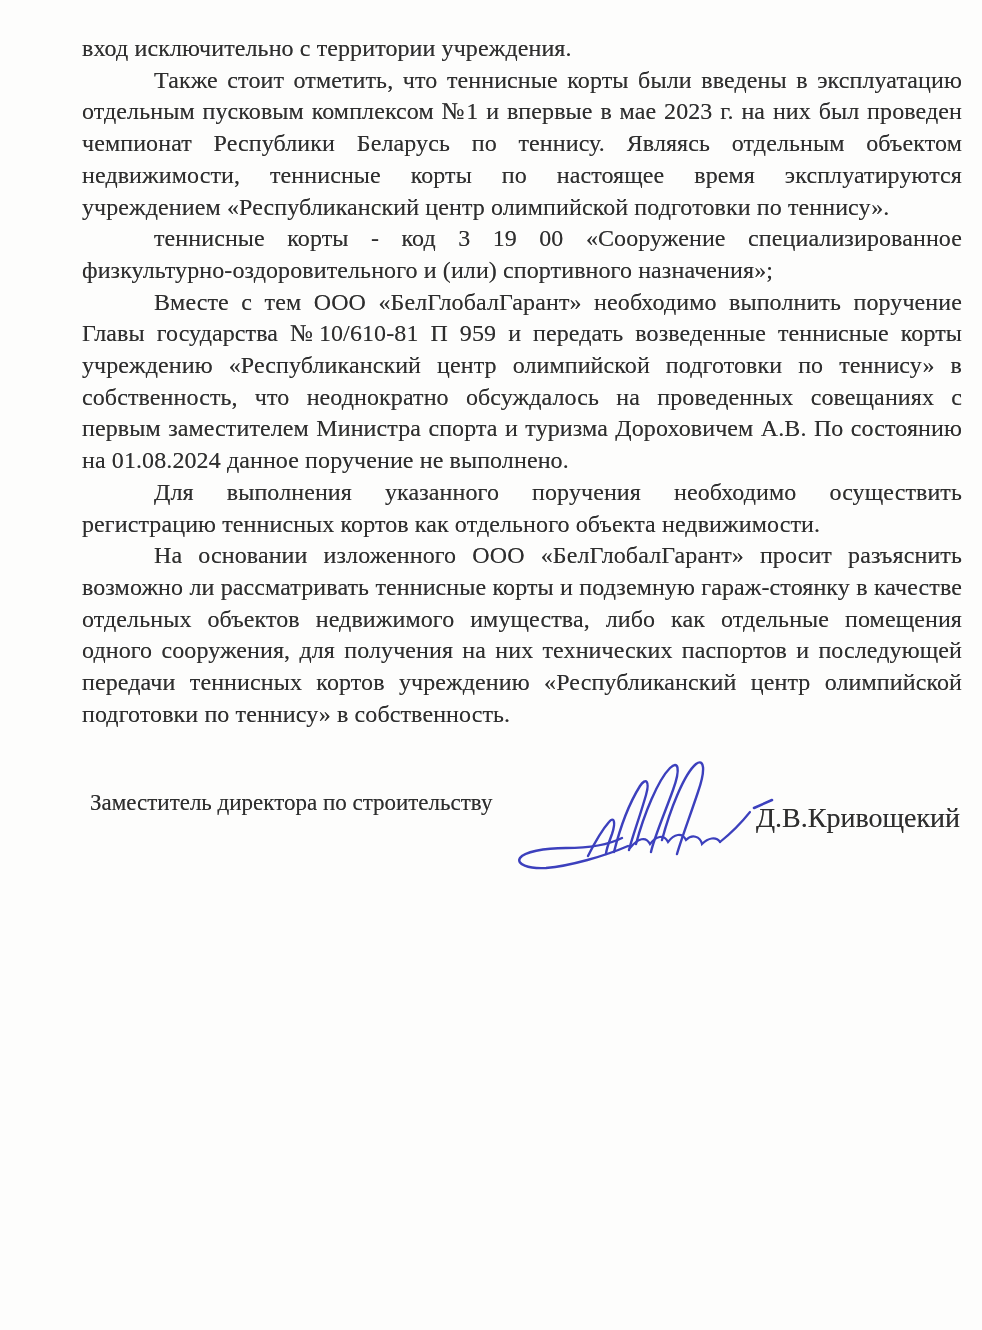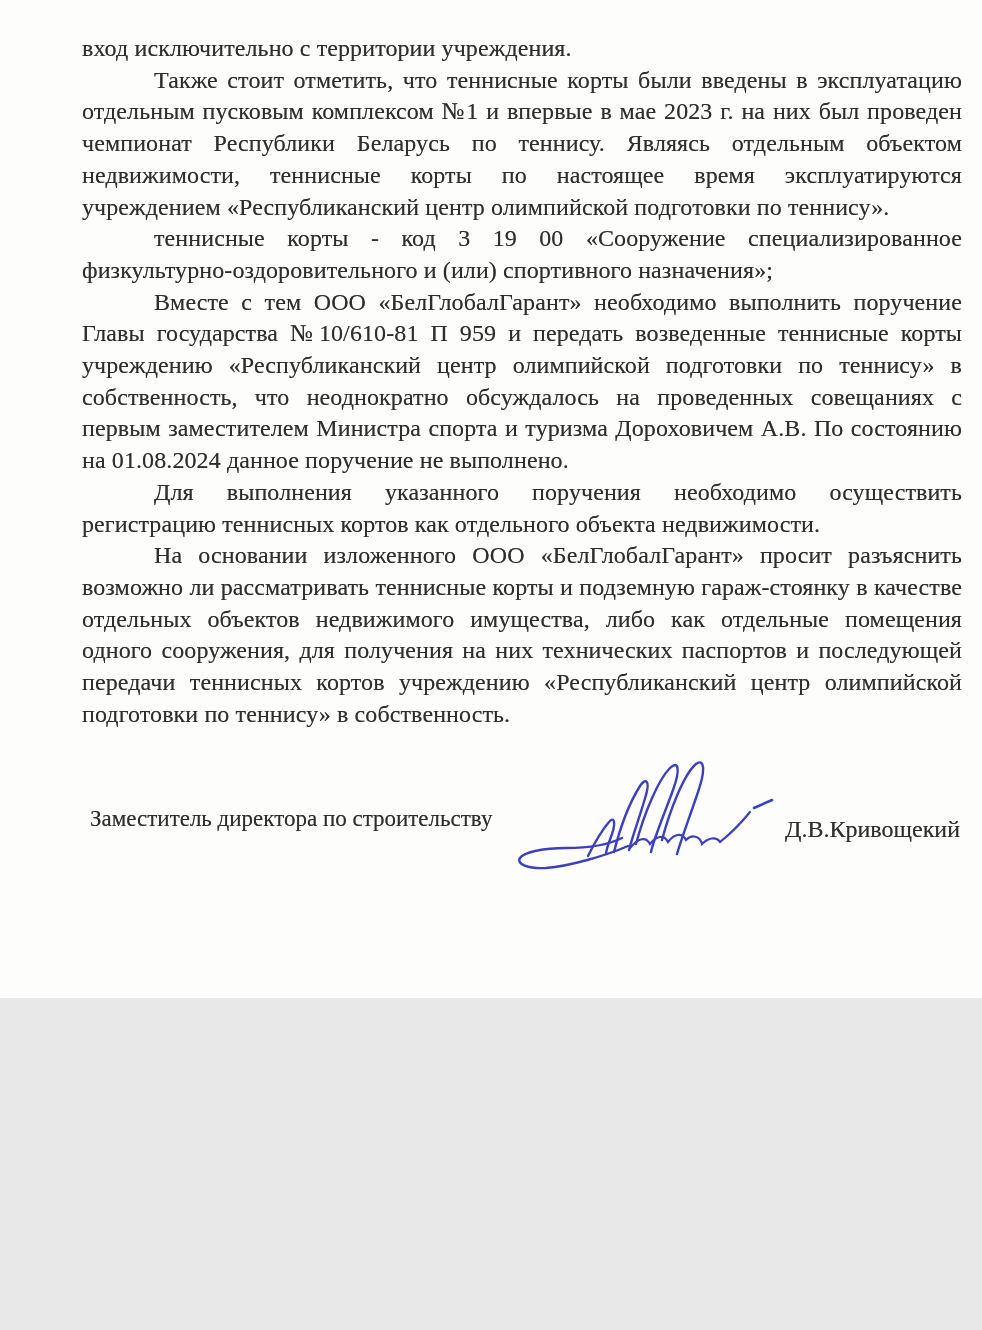--- a/index.html
+++ b/index.html
@@ -3,21 +3,21 @@
 <meta charset="utf-8">
 <style>
   html, body { margin: 0; padding: 0; }
   body {
     background: #e8e8e8;
     font-family: "Liberation Serif", "DejaVu Serif", serif;
   }
   .page {
     position: relative;
     width: 982px;
-    height: 998px;
+    height: 1330px;
     margin: 0 auto;
     background: #fdfdfc;
     box-sizing: border-box;
     padding: 33px 20px 0 82px;
     overflow: hidden;
     color: #2e2e2e;
   }
   .doc-body p {
     margin: 0;
     font-size: 24px;
@@ -28,30 +28,30 @@
   }
   .doc-body p.indent { text-indent: 72px; }
   .sig-row {
     position: relative;
     height: 150px;
     margin-top: 38px;
   }
   .sig-role {
     position: absolute;
     left: 8px;
-    top: 38px;
+    top: 22px;
     font-size: 23px;
     white-space: nowrap;
     text-shadow: 0 0 0.6px rgba(45,45,45,0.55);
   }
   .sig-name {
     position: absolute;
     right: 2px;
-    top: 48px;
-    font-size: 24px;
+    top: 34px;
+    font-size: 28px;
     white-space: nowrap;
     text-shadow: 0 0 0.6px rgba(45,45,45,0.55);
   }
   .sig-svg {
     position: absolute;
     left: 428px;
     top: -8px;
     width: 268px;
     height: 112px;
   }

